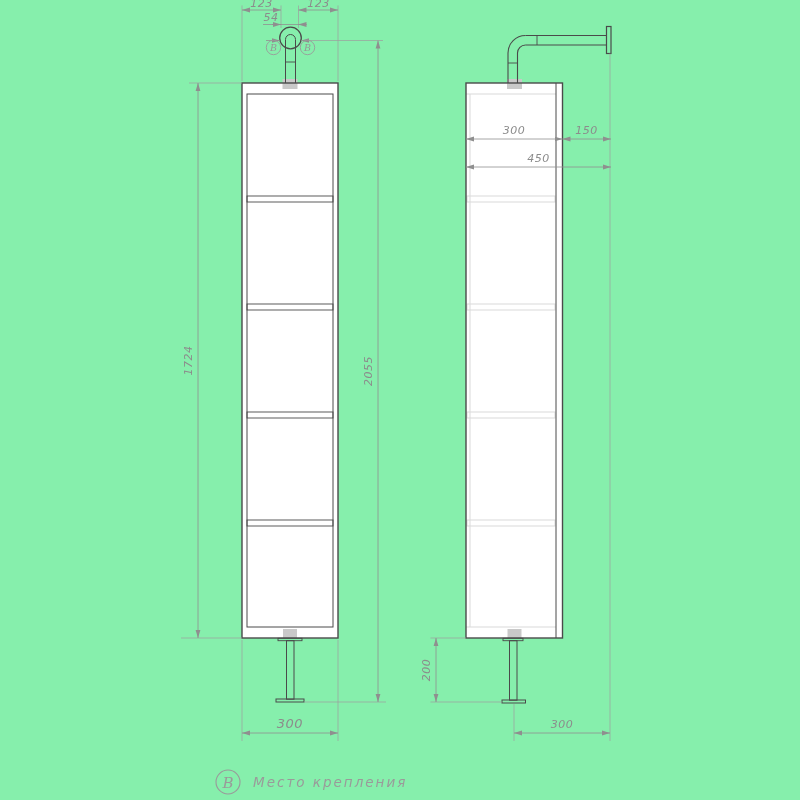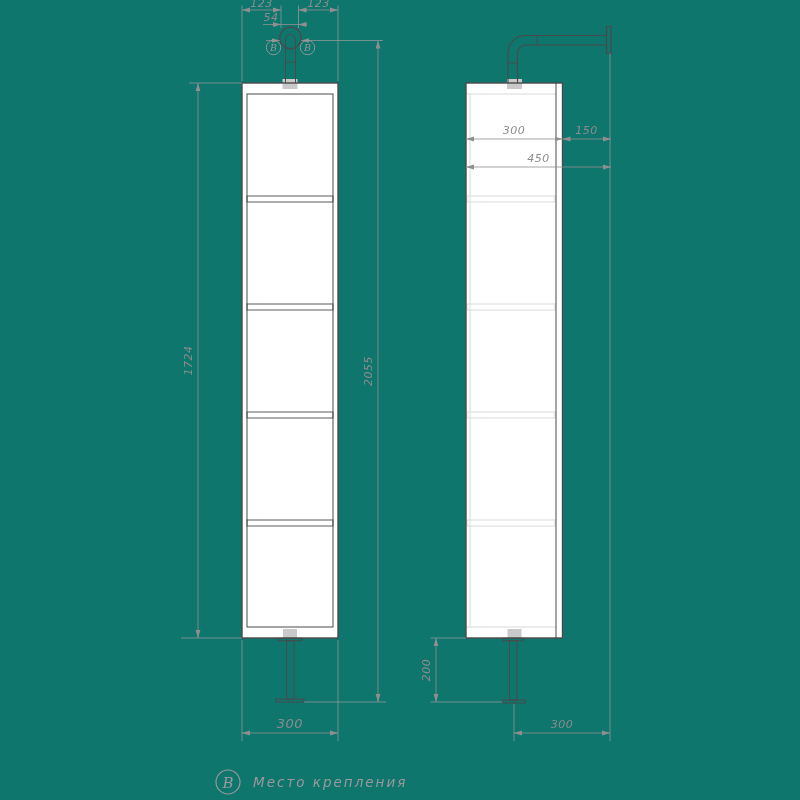--- a/index.html
+++ b/index.html
@@ -1,16 +1,16 @@
 <!DOCTYPE html>
 <html><head>
 <meta charset="utf-8">
 <style>
   html,body{margin:0;padding:0;background:#ffffff;}
-  .stage{position:relative;width:800px;height:800px;background:#0f766e;overflow:hidden;
+  .stage{position:relative;width:800px;height:800px;background:#86efac;overflow:hidden;
          font-family:"DejaVu Sans", sans-serif;}
   svg{position:absolute;left:0;top:0;}
   .obj{stroke:#4a4a4a;fill:none;}
   .light{stroke:#d9d9d9;fill:none;}
   .dimline{stroke:#909090;stroke-width:0.8;fill:none;}
   .extline{stroke:#9e9e9e;stroke-width:0.7;fill:none;}
   text.dim{font-family:"DejaVu Sans", sans-serif;font-style:italic;font-size:11px;
            fill:#8c8c8c;text-anchor:middle;letter-spacing:0.5px;}
   text.dim-big{font-size:13px;}
   text.callout{font-family:"DejaVu Serif", serif;font-style:italic;font-size:9.5px;

